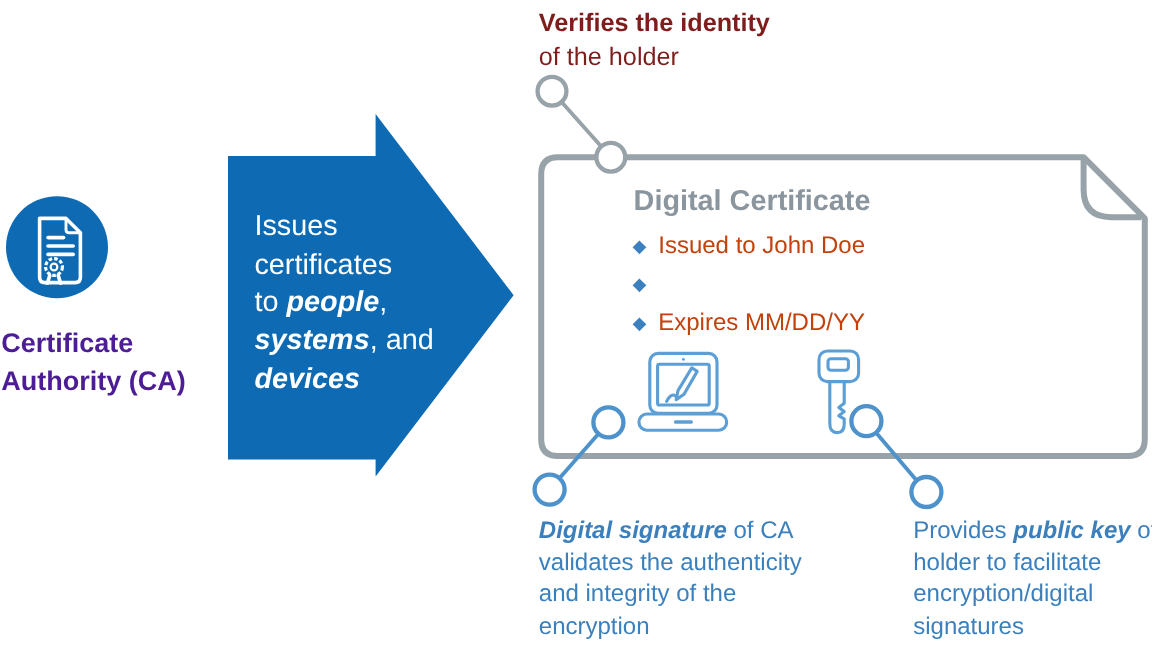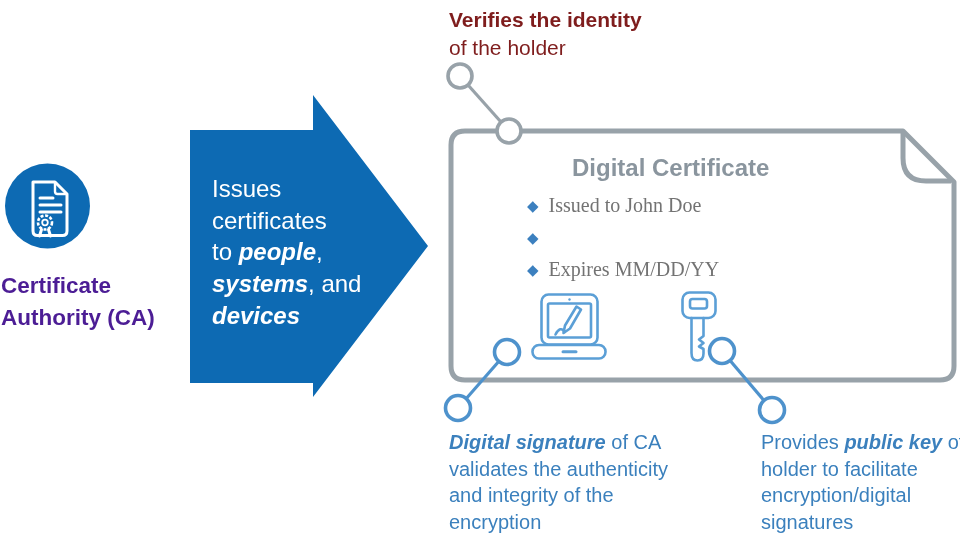--- a/index.html
+++ b/index.html
@@ -20,26 +20,26 @@
     left:212px;top:173px;width:215px;
     font-size:24px;font-weight:400;line-height:31.7px;color:#ffffff;
   }
   .top-note{
     left:449px;top:6px;width:260px;
     font-size:21px;line-height:27.5px;color:#7f1d1d;
   }
   .top-note .l1{font-weight:700;}
   .cert-title{
     left:528px;top:154px;width:300px;
-    font-size:24px;font-weight:700;color:#8a959e;margin-left:44px;
+    font-size:24px;font-weight:700;color:#8a959e;
   }
   .bullets{left:527px;top:189px;width:300px;}
   .bullet-row{display:flex;align-items:center;height:32.3px;}
   .diamond{font-size:15px;color:#3c80bf;margin-right:10px;line-height:1;}
-  .bullet-text{font-size:20px;color:#737373;font-family:Liberation Serif, serif;}
+  .bullet-text{font-size:20px;color:#c2410c;}
   .sig-note{
     left:449px;top:429px;width:248px;
     font-size:20px;line-height:26.5px;color:#3b80bd;
   }
   .key-note{
     left:761px;top:429px;width:214px;
     font-size:20px;line-height:26.5px;color:#3b80bd;
   }
 </style>
 </head>

